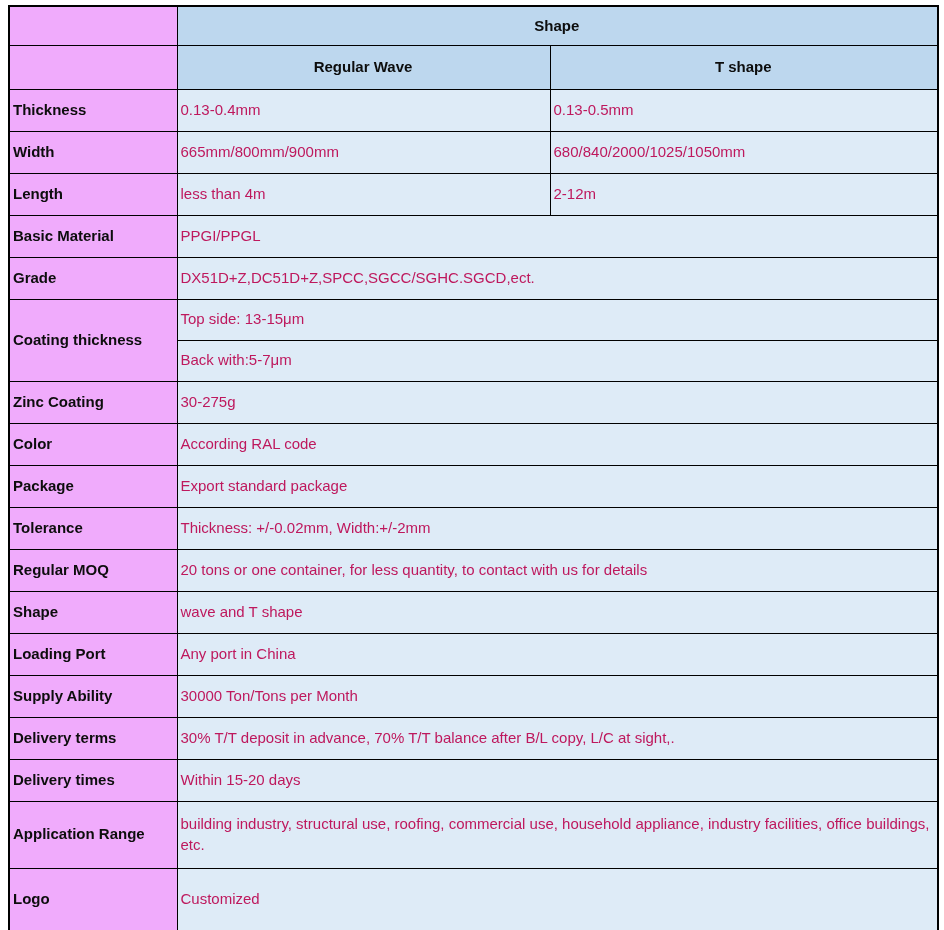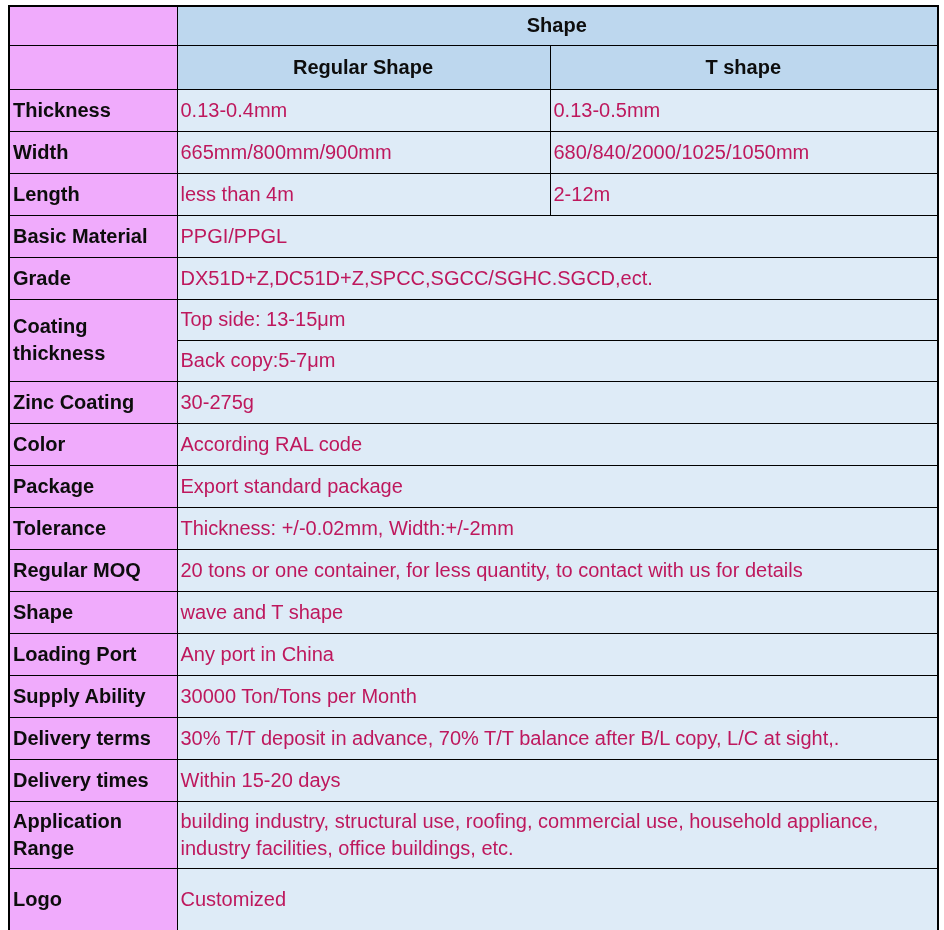--- a/index.html
+++ b/index.html
@@ -18,21 +18,21 @@
     border-collapse: collapse;
     table-layout: fixed;
     width: 929px;
     border: 2px solid #000000;
   }
   col.c1 { width: 168px; }
   col.c2 { width: 373px; }
   col.c3 { width: 388px; }
   td {
     border: 1px solid #000000;
-    font-size: 20px;
+    font-size: 15px;
     line-height: 1.35;
     padding: 2px 4px 2px 3px;
     vertical-align: middle;
     overflow: hidden;
   }
   td.hdr {
     background: #bdd7ee;
     color: #0d0d0d;
     font-weight: bold;
     text-align: center;
@@ -67,21 +67,21 @@
       </colgroup>
 
     <tbody>
         <tr class="h1">
       <td class="lbl"></td>
       <td class="hdr" colspan="2">Shape</td>
     </tr>
 
     <tr class="h2">
       <td class="lbl"></td>
-      <td class="hdr">Regular Shape</td>
+      <td class="hdr">Regular Wave</td>
       <td class="hdr">T shape</td>
     </tr>
 
     <tr>
       <td class="lbl">Thickness</td>
       <td class="val">0.13-0.4mm</td>
       <td class="val">0.13-0.5mm</td>
     </tr>
 
     <tr>
@@ -104,21 +104,21 @@
     <tr>
       <td class="lbl">Grade</td>
       <td class="val" colspan="2">DX51D+Z,DC51D+Z,SPCC,SGCC/SGHC.SGCD,ect.</td>
     </tr>
 
     <tr class="coat-sub">
       <td class="lbl" rowspan="2">Coating thickness</td>
       <td class="val" colspan="2">Top side: 13-15μm</td>
     </tr>
     <tr class="coat-sub">
-      <td class="val" colspan="2">Back copy:5-7μm</td>
+      <td class="val" colspan="2">Back with:5-7μm</td>
     </tr>
 
     <tr>
       <td class="lbl">Zinc Coating</td>
       <td class="val" colspan="2">30-275g</td>
     </tr>
 
     <tr>
       <td class="lbl">Color</td>
       <td class="val" colspan="2">According RAL code</td>

